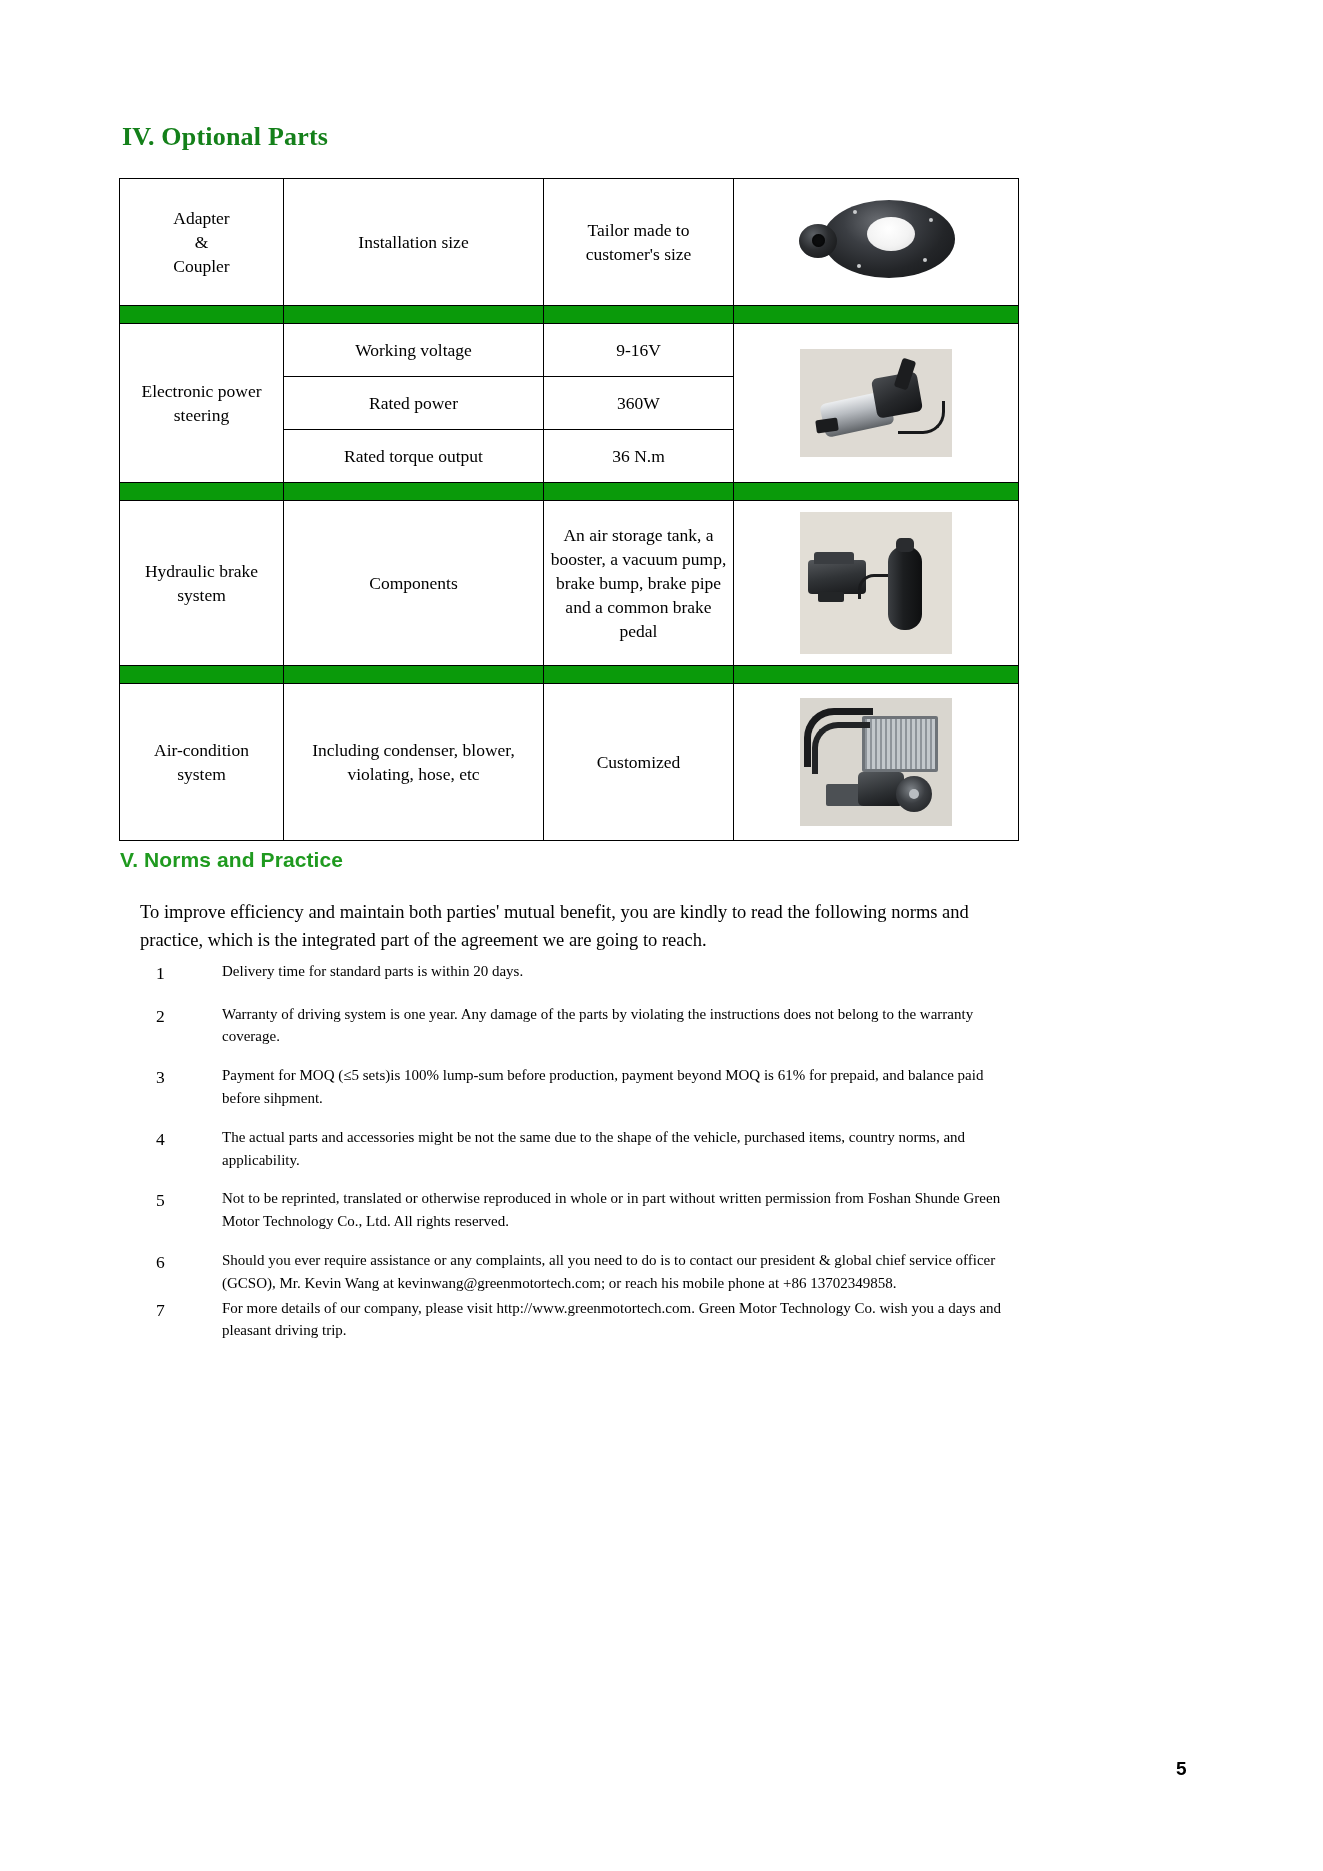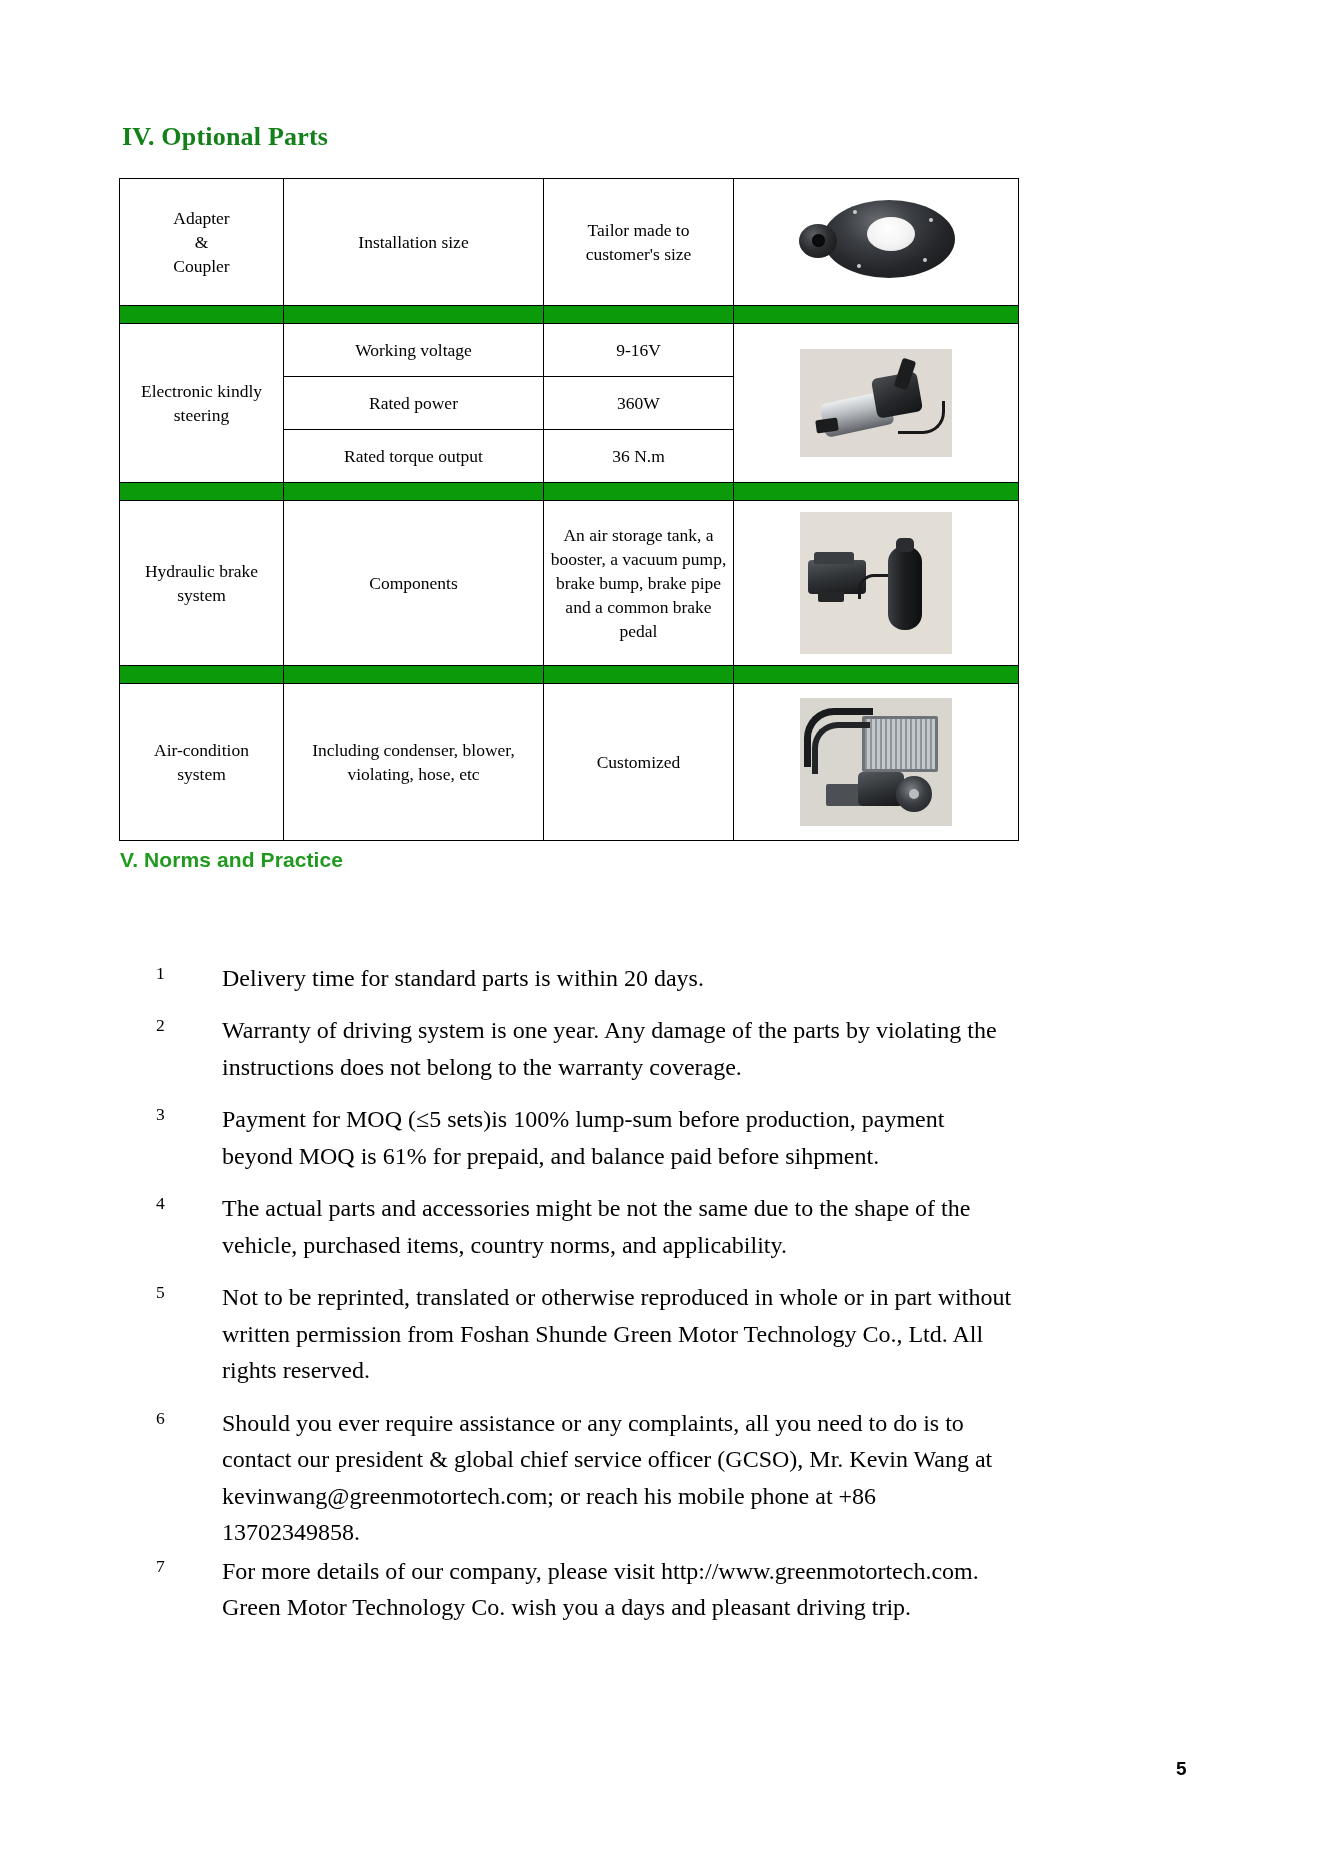--- a/index.html
+++ b/index.html
@@ -317,21 +317,21 @@
   .norm-item.tight { margin-bottom: 2px; }
   .norm-num {
     flex: 0 0 66px;
     font-size: 17.5px;
     line-height: 1.52;
     text-align: left;
     padding-left: 3px;
   }
   .norm-text {
     flex: 1 1 auto;
-    font-size: 24px;
+    font-size: 15px;
     line-height: 1.52;
     text-align: left;
   }
 
   
   .footer-text {
     position: absolute;
     left: 0;
     top: 1756px;
     width: 1323px;
@@ -393,21 +393,21 @@
 
       <tr class="band">
         <td></td>
         <td></td>
         <td></td>
         <td></td>
       </tr>
 
       <tr>
         <td rowspan="3">
-          <div>Electronic kindly</div>
+          <div>Electronic power</div>
           <div>steering</div>
         </td>
         <td style="height:48px;">Working voltage</td>
         <td>9-16V</td>
         <td rowspan="3" class="imgcell">
           <div class="photo photo-eps">
             <div class="eps-cyl"></div>
             <div class="eps-housing"></div>
             <div class="eps-arm"></div>
             <div class="eps-wire"></div>
@@ -479,20 +479,21 @@
             <div class="ac-blower-hub"></div>
           </div>
         </td>
       </tr>
 
     </tbody>
   </table>
 
   <div class="heading-sans">V. Norms and Practice</div>
 
+  <div class="intro">To improve efficiency and maintain both parties' mutual benefit, you are kindly to read the following norms and practice, which is the integrated part of the agreement we are going to reach.</div>
 
   <div class="norms">
     <div class="norm-item">
       <div class="norm-num">1</div>
       <div class="norm-text">Delivery time for standard parts is within 20 days.</div>
     </div>
     <div class="norm-item">
       <div class="norm-num">2</div>
       <div class="norm-text">Warranty of driving system is one year. Any damage of the parts by violating the instructions does not belong to the warranty coverage.</div>
     </div>

